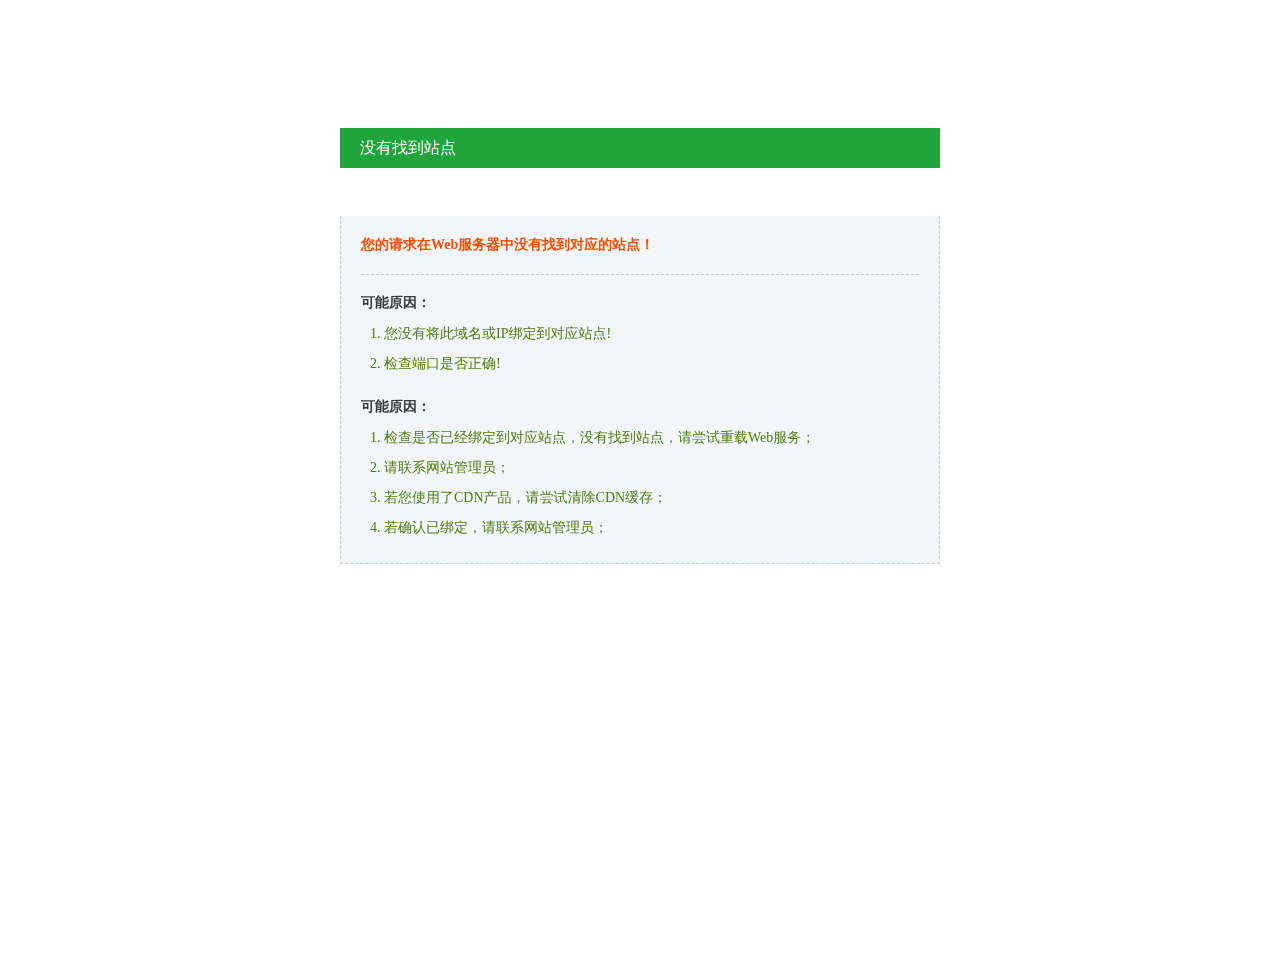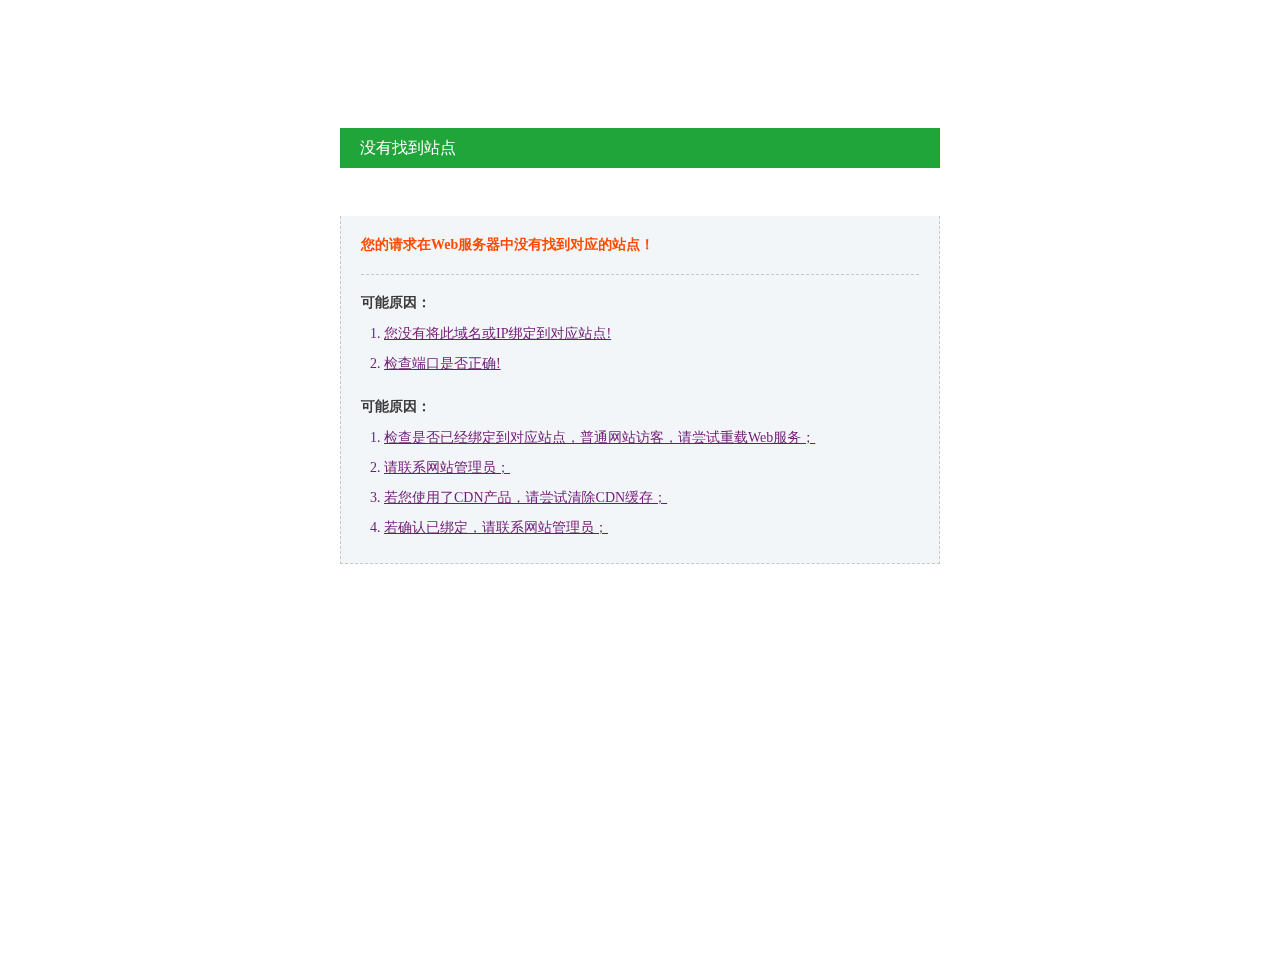--- a/index.html
+++ b/index.html
@@ -52,22 +52,21 @@
     line-height: 16px;
   }
   ol.reason-list {
     margin: 8px 0 0 0;
     padding-left: 23px;
     color: #444444;
     font-size: 14px;
   }
   ol.reason-list li {
     line-height: 30px;
-    color: #701a75;
-    text-decoration: underline;
+    color: #4d7c0f;
   }
 </style>
 </head>
 <body>
 
 <div class="page">
   <div class="main">
 
     <div class="title-bar">没有找到站点</div>
 
@@ -78,21 +77,21 @@
       <p class="section-heading">可能原因：</p>
 
       <ol class="reason-list">
         <li>您没有将此域名或IP绑定到对应站点!</li>
         <li>检查端口是否正确!</li>
       </ol>
 
       <p class="section-heading">可能原因：</p>
 
       <ol class="reason-list">
-        <li>检查是否已经绑定到对应站点，普通网站访客，请尝试重载Web服务；</li>
+        <li>检查是否已经绑定到对应站点，没有找到站点，请尝试重载Web服务；</li>
         <li>请联系网站管理员；</li>
         <li>若您使用了CDN产品，请尝试清除CDN缓存；</li>
         <li>若确认已绑定，请联系网站管理员；</li>
       </ol>
 
     </div>
   </div>
 </div>
 
 </body></html>

